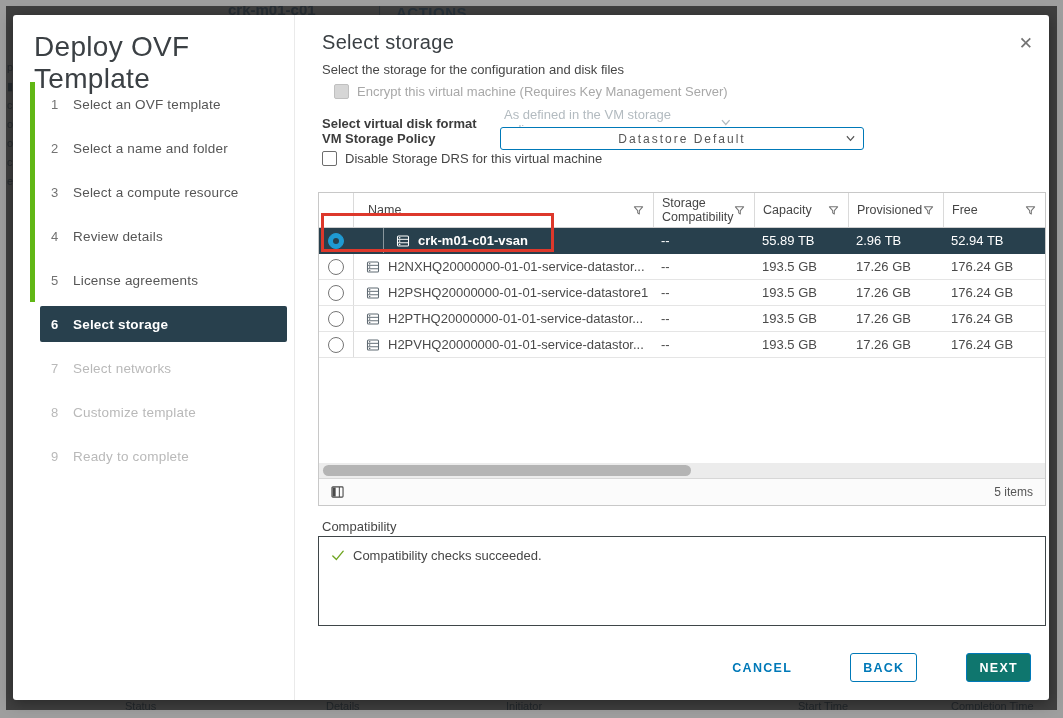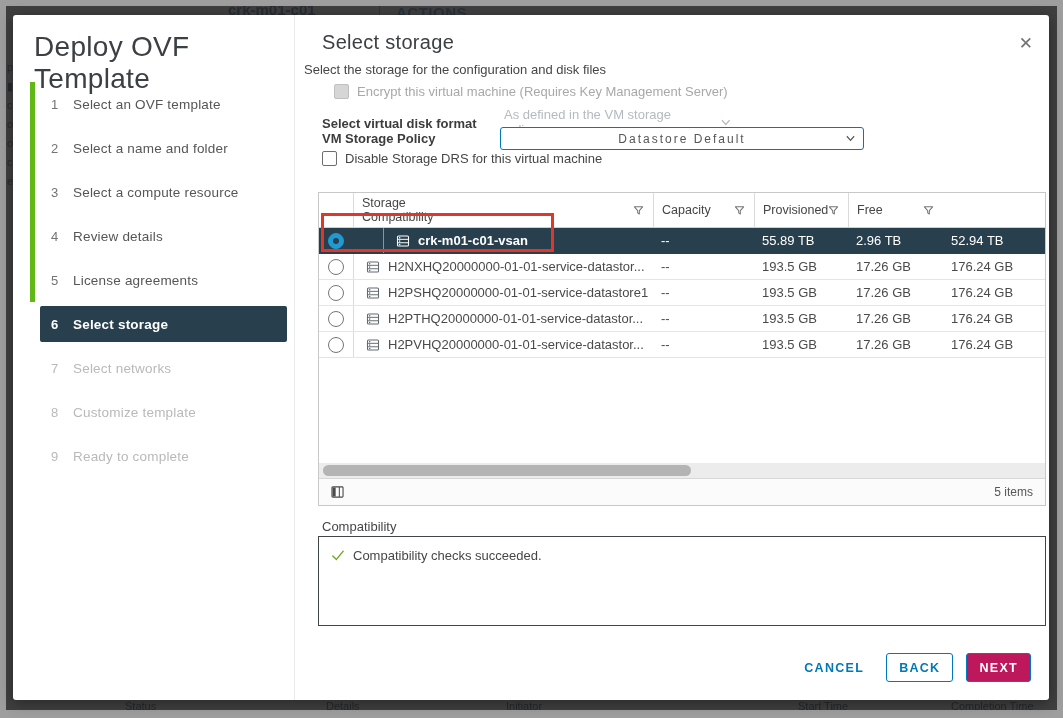--- a/index.html
+++ b/index.html
@@ -41,21 +41,21 @@
   .step.active{height:36px;margin:4px 7px 4px 27px;padding-left:11px;background:#28404d;border-radius:2px;}
   .step.active .lbl{color:#fff;font-weight:700;}
   .step.active .num{color:#fff;font-weight:700;}
 
   
   .content{position:absolute;left:282px;top:0;right:0;bottom:0;}
   .page-title{position:absolute;left:27px;top:16px;margin:0;font-size:20px;font-weight:300;
     letter-spacing:.3px;color:#3b4044;}
   .close{position:absolute;right:16px;top:20px;border:0;background:none;padding:0;
     font-size:17px;line-height:1;color:#737373;cursor:pointer;}
-  .subtitle{position:absolute;left:9px;top:47px;margin:0;font-size:13px;color:#464646;}
+  .subtitle{position:absolute;left:27px;top:47px;margin:0;font-size:13px;color:#464646;}
 
   .frow{position:absolute;left:27px;display:flex;align-items:center;}
   .row-enc{top:69px;padding-left:12px;}
   .cb{width:13px;height:13px;border:1px solid #6d6d6d;border-radius:2px;background:#fff;
     display:inline-block;margin-right:8px;flex:none;}
   .cb.disabled{background:#d6d6d6;border-color:#c0c0c0;}
   .enc-lbl{font-size:13px;color:#a8a8a8;}
   .row-fmt{top:91px;}
   .row-pol{top:112px;}
   .flabel{width:178px;font-size:13px;font-weight:700;color:#3c3c3c;flex:none;}
@@ -99,25 +99,25 @@
 
   .red-box{position:absolute;left:26px;top:198px;width:227px;height:33px;
     border:3px solid #dd382b;z-index:6;pointer-events:none;}
 
   .compat-label{position:absolute;left:27px;top:504px;font-size:13px;color:#464646;}
   .compat-box{position:absolute;left:23px;top:521px;width:728px;height:90px;box-sizing:border-box;
     border:1px solid #3f4649;display:flex;align-items:flex-start;gap:8px;padding:11px 12px;}
   .compat-msg{font-size:13px;color:#464646;}
   .check-icon{flex:none;margin-top:1px;}
 
-  .actions{position:absolute;right:18px;bottom:18px;display:flex;align-items:center;}
+  .actions{position:absolute;right:18px;bottom:18px;display:flex;align-items:center;gap:36px;}
   .btn{font-family:inherit;font-size:12.5px;font-weight:600;letter-spacing:1.3px;cursor:pointer;border-radius:3px;}
   .btn-link{border:0;background:none;color:#0079b8;padding:0;margin-right:22px;}
   .btn-outline{min-width:64px;height:29px;background:#fff;border:1px solid #0079b8;color:#0079b8;margin-right:13px;padding:0 12px;}
-  .btn-solid{min-width:64px;height:29px;background:#be185d;border:1px solid #0079b8;color:#fff;padding:0 12px;}
+  .btn-solid{min-width:64px;height:29px;background:#0f766e;border:1px solid #0079b8;color:#fff;padding:0 12px;}
 </style>
 </head>
 <body>
 
 <div class="screen">
   <div class="bg-top">
     <span class="bg-entity">crk-m01-c01</span>
     <span class="bg-sep">|</span>
     <span class="bg-actions">ACTIONS</span>
   </div>
@@ -223,20 +223,26 @@
     </div>
 
     <div class="frow row-drs">
       <span class="cb"></span>
       <span>Disable Storage DRS for this virtual machine</span>
     </div>
 
     <div class="dtable">
       <div class="thead">
         <div class="th"></div>
+        <div class="th name-h">
+          <span>Name</span>
+          <svg class="funnel" width="11" height="11" viewBox="0 0 12 12">
+              <path d="M1.5 2h9L6.9 6.2v3.6L5.1 8.6V6.2Z" fill="none" stroke="#747474" stroke-width="1.1" stroke-linejoin="round"></path>
+            </svg>
+        </div>
         <div class="th">
           <span style="width:62px">Storage Compatibility</span>
           <svg class="funnel" width="11" height="11" viewBox="0 0 12 12">
               <path d="M1.5 2h9L6.9 6.2v3.6L5.1 8.6V6.2Z" fill="none" stroke="#747474" stroke-width="1.1" stroke-linejoin="round"></path>
             </svg>
         </div>
         <div class="th">
           <span>Capacity</span>
           <svg class="funnel" width="11" height="11" viewBox="0 0 12 12">
               <path d="M1.5 2h9L6.9 6.2v3.6L5.1 8.6V6.2Z" fill="none" stroke="#747474" stroke-width="1.1" stroke-linejoin="round"></path>

